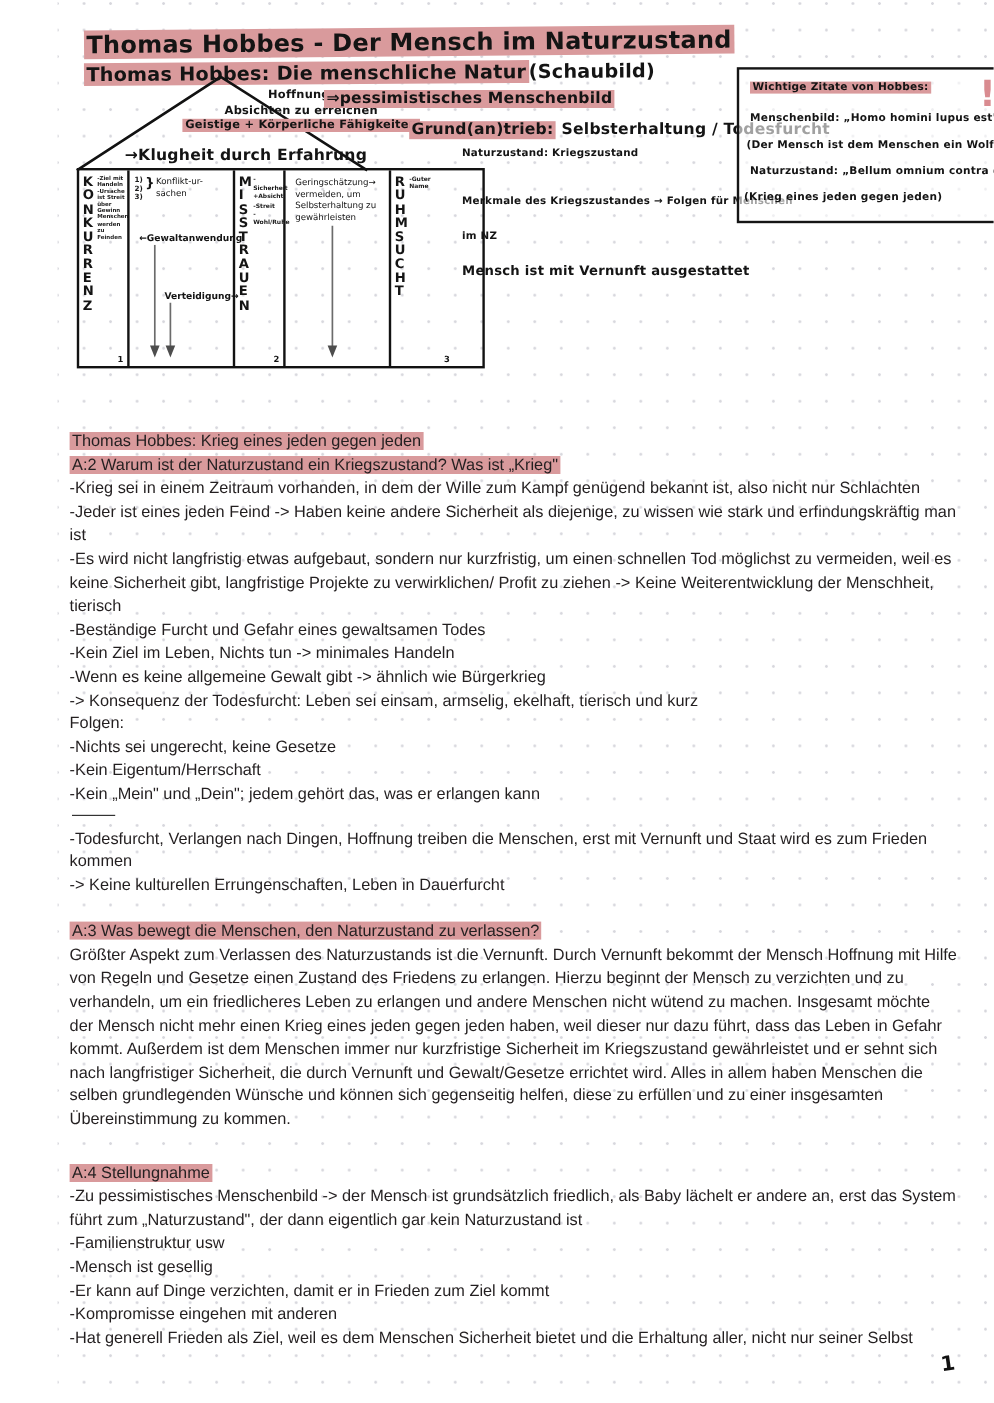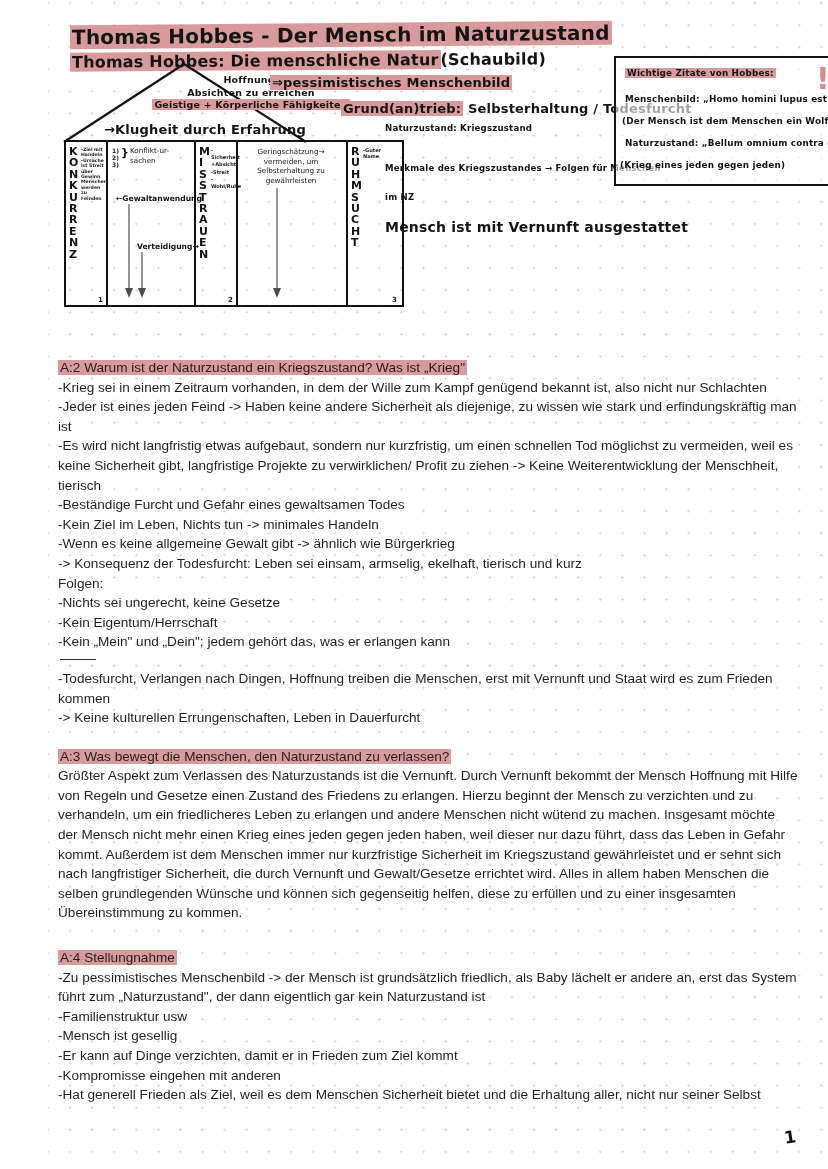--- a/index.html
+++ b/index.html
@@ -67,21 +67,21 @@
     display:flex;
     background:transparent;
   }
   .col{
     position:relative;
     border-right:2px solid #121212;
     box-sizing:border-box;
   }
   .col:last-child{border-right:none;}
   .c1{width:42px;} .c2{width:88px;} .c3{width:42px;}
-  .c4{width:110px;text-align:center;} .c5{width:52px;}
+  .c4{width:88px;} .c5{width:52px;}
   .vlabel{
     position:absolute;left:3px;top:4px;
     font-size:11px;line-height:11.4px;
     letter-spacing:0;
   }
   .vlabel span{display:block;}
   .sidenote{
     position:absolute;
     font-size:4.6px;line-height:5.4px;
     color:#1b1b1b;font-weight:bold;
@@ -288,35 +288,38 @@
   </div>
 
   <div class="rnote hand" style="left:293px;top:101px;">
     <span class="hl">Grund(an)trieb:</span>
     <span>Selbsterhaltung / Todesfurcht</span>
   </div>
 
   <div class="rnote hand" style="left:337px;top:123px;font-size:8.6px;">Naturzustand: Kriegszustand</div>
   <div class="rnote hand" style="left:337px;top:163px;font-size:8.6px;">Merkmale des Kriegszustandes → Folgen für Menschen</div>
   <div class="rnote hand" style="left:337px;top:192px;font-size:8.6px;">im NZ</div>
-  <div class="rnote hand" style="left:337px;top:219px;font-size:14px;">Mensch ist mit Vernunft ausgestattet</div>
+  <div class="rnote hand" style="left:337px;top:219px;font-size:11px;">Mensch ist mit Vernunft ausgestattet</div>
 
   <div id="quotebox">
     <div id="bang" class="hand">!</div>
     <div class="ql hand" style="top:10px;">
       <span class="hl">Wichtige Zitate von Hobbes:</span>
     </div>
     <div class="ql hand" style="top:36px;">Menschenbild: „Homo homini lupus est"</div>
     <div class="ql hand" style="top:58px;left:6px;">(Der Mensch ist dem Menschen ein Wolf.)</div>
     <div class="ql hand" style="top:80px;">Naturzustand: „Bellum omnium contra omnes"</div>
     <div class="ql hand" style="top:102px;left:4px;">(Krieg eines jeden gegen jeden)</div>
   </div>
 
   <div id="body">
 
+    <p>
+      <span class="hl">Thomas Hobbes: Krieg eines jeden gegen jeden</span>
+    </p>
     <p class="sec-head">
       <span class="hl">A:2 Warum ist der Naturzustand ein Kriegszustand? Was ist „Krieg"</span>
     </p>
 
     <p>-Krieg sei in einem Zeitraum vorhanden, in dem der Wille zum Kampf genügend bekannt ist, also nicht nur Schlachten</p>
     <p>-Jeder ist eines jeden Feind -&gt; Haben keine andere Sicherheit als diejenige, zu wissen wie stark und erfindungskräftig man ist</p>
     <p>-Es wird nicht langfristig etwas aufgebaut, sondern nur kurzfristig, um einen schnellen Tod möglichst zu vermeiden, weil es keine Sicherheit gibt, langfristige Projekte zu verwirklichen/ Profit zu ziehen -&gt; Keine Weiterentwicklung der Menschheit, tierisch</p>
     <p>-Beständige Furcht und Gefahr eines gewaltsamen Todes</p>
     <p>-Kein Ziel im Leben, Nichts tun -&gt; minimales Handeln</p>
     <p>-Wenn es keine allgemeine Gewalt gibt -&gt; ähnlich wie Bürgerkrieg</p>

